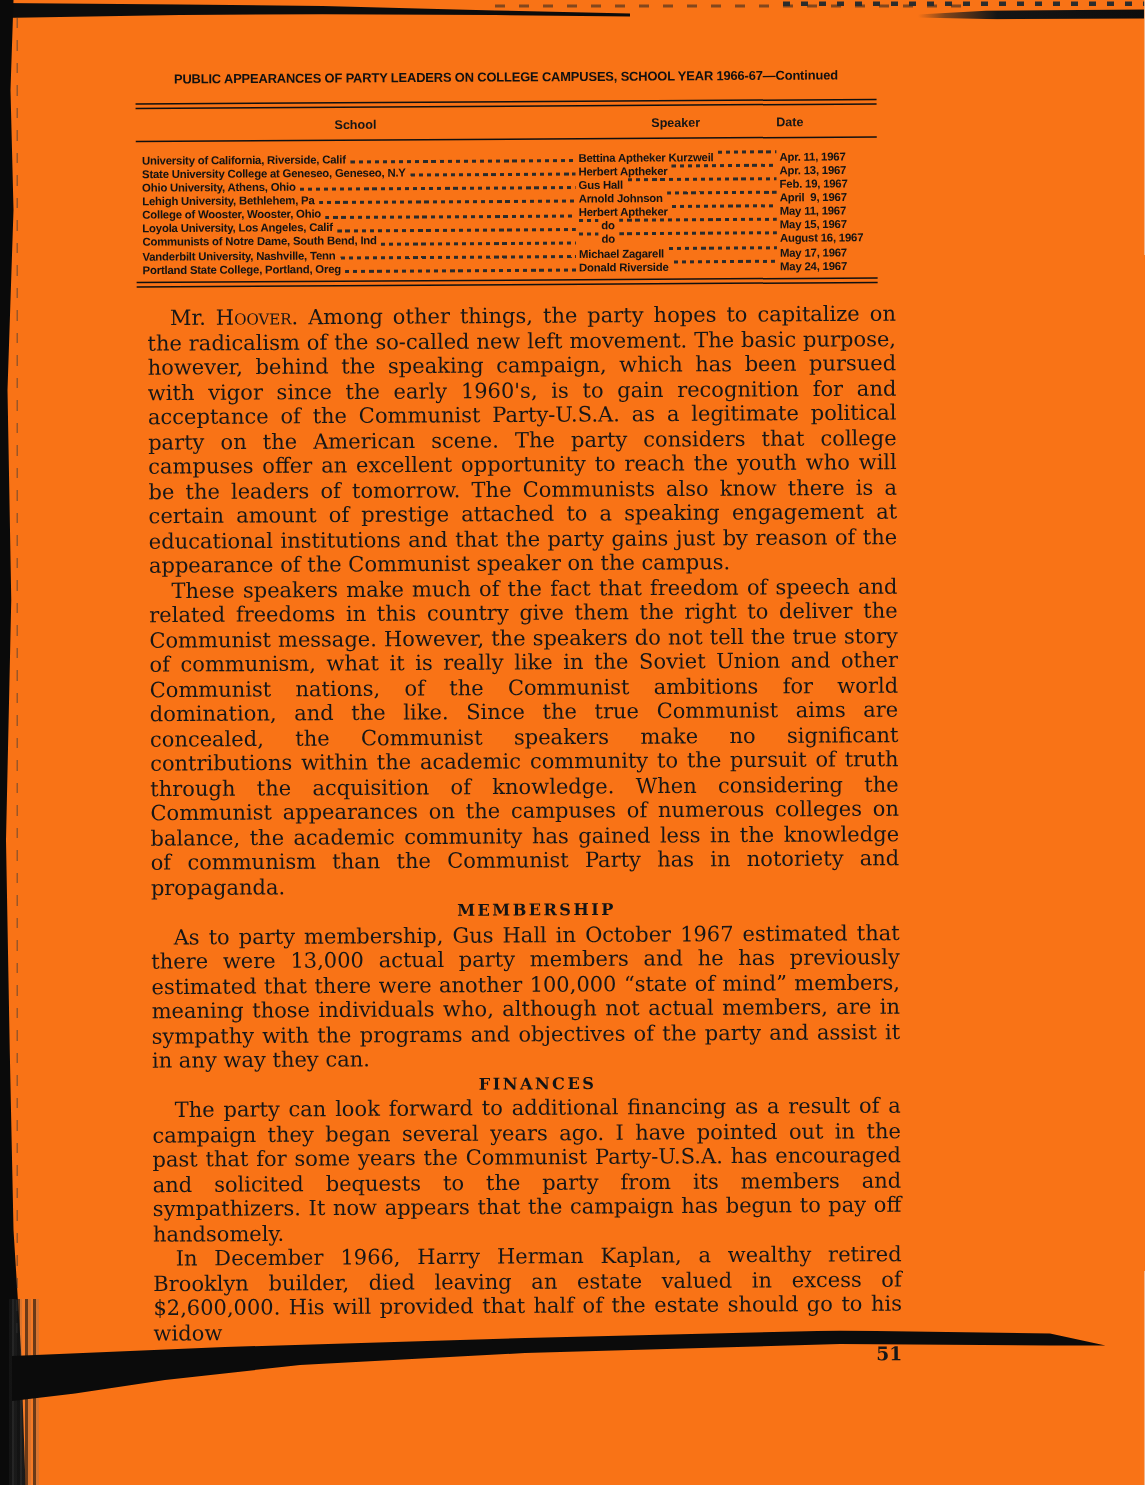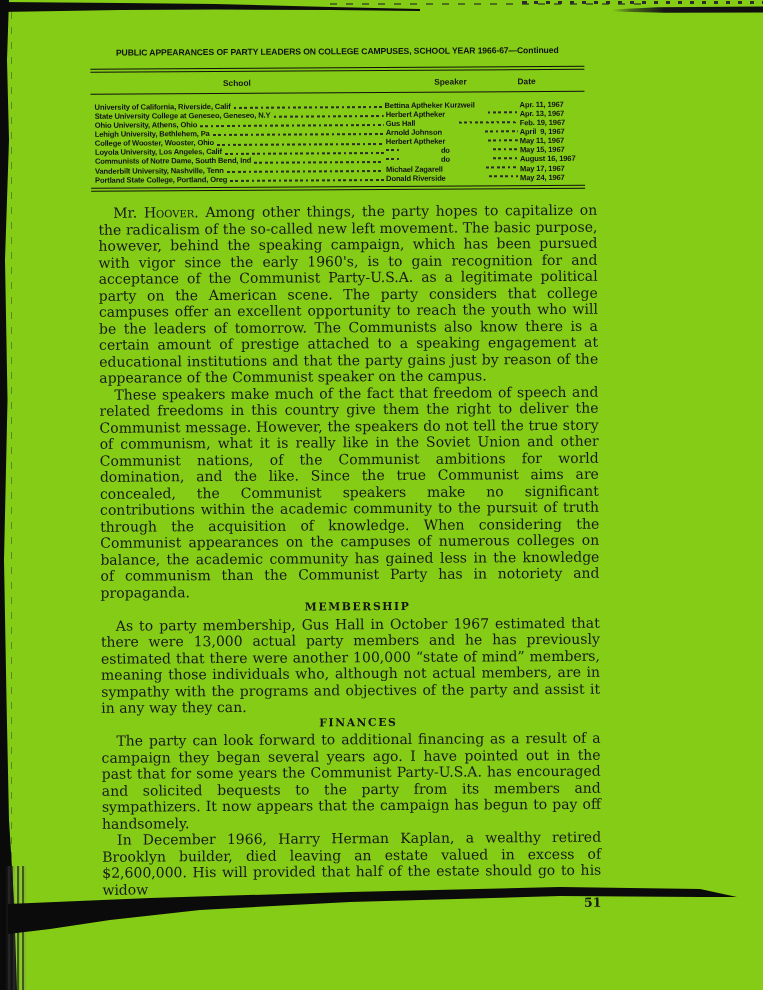--- a/index.html
+++ b/index.html
@@ -1,18 +1,18 @@
 <!DOCTYPE html>
 <html><head>
 <meta charset="utf-8">
 <style>
   html,body{margin:0;padding:0;background:#e8e8e6;}
   .page{
     position:relative;width:763px;height:990px;overflow:hidden;
-    background:#84cc16;
+    background:#f97316;
     font-family:"Liberation Sans",sans-serif;
     color:#161616;
   }
   
   .art{position:absolute;pointer-events:none;}
   .top-band{
     left:0;top:0;width:420px;height:14px;background:#0c0c0c;
     clip-path:polygon(0 2px,120px 3px,215px 4px,330px 7px,420px 9px,420px 11px,330px 10px,215px 9.5px,120px 10px,0 12px);
   }
   .top-dashes-mid{
@@ -56,21 +56,21 @@
   .rule-s{height:1.2px;background:#101010;}
   .thead{display:flex;margin-top:6px;margin-bottom:5px;font-size:8.4px;font-weight:bold;}
   .th-school{flex:0 0 293px;text-align:center;}
   .th-speaker{flex:0 0 134px;text-align:center;}
   .th-date{flex:0 0 65px;text-align:left;}
   .trows{margin-top:7px;margin-bottom:3px;}
   .trow{display:flex;align-items:flex-end;height:9.15px;font-size:7.6px;font-weight:bold;letter-spacing:-0.15px;color:#131313;}
   .c-school{padding-left:4px;white-space:nowrap;flex:0 0 auto;}
   .leader{flex:1 1 auto;height:2px;margin:0 2px 1.6px 3px;
     background:repeating-linear-gradient(90deg,#2b2b2b 0 2.8px,transparent 2.8px 5.4px);}
-  .c-speaker{flex:0 0 134px;display:flex;align-items:center;gap:40px;}
+  .c-speaker{flex:0 0 134px;display:flex;align-items:flex-start;}
   .spk-name{white-space:nowrap;flex:0 0 auto;}
   .mini-leader{flex:0 0 13px;height:2px;margin:0 2px 1.6px 0;
     background:repeating-linear-gradient(90deg,#2b2b2b 0 2.8px,transparent 2.8px 5.4px);}
   .c-date{flex:0 0 65px;white-space:pre;}
   
   .text-block{
     position:absolute;left:100px;top:200px;width:499px;
     font-family:"DejaVu Serif","Liberation Serif",serif;
     font-size:14px;line-height:16.5px;color:#171717;
     text-align:justify;

